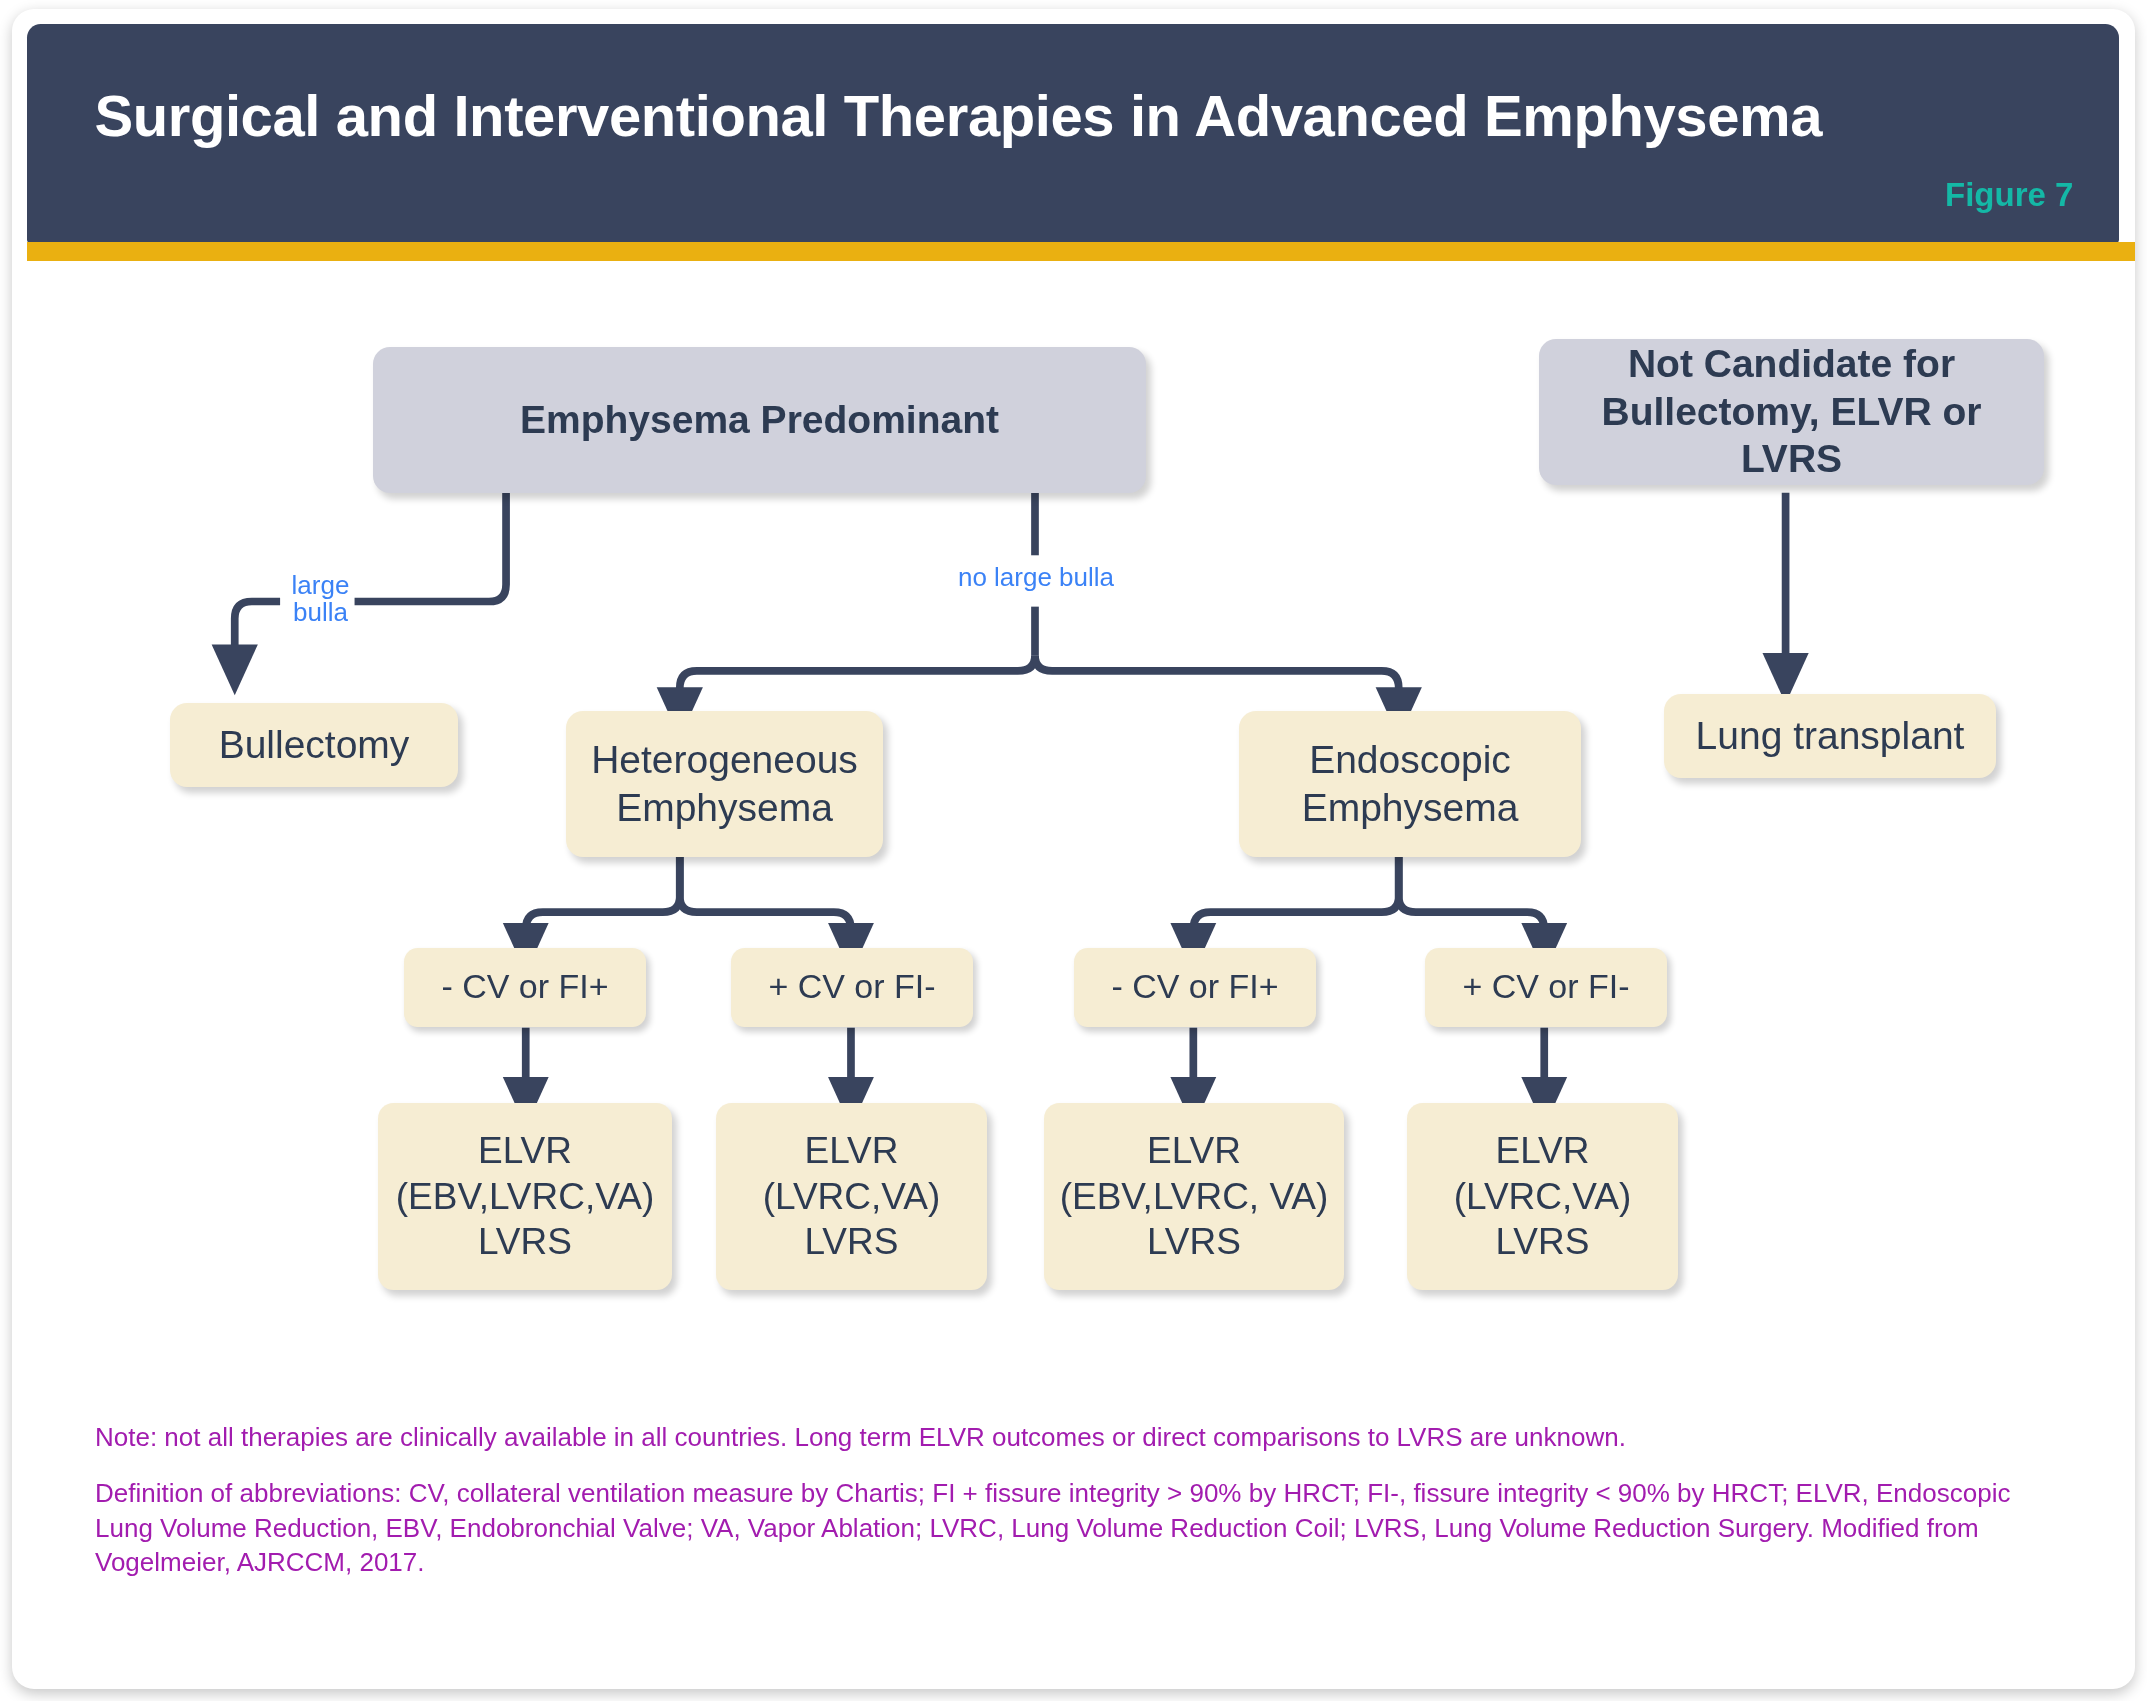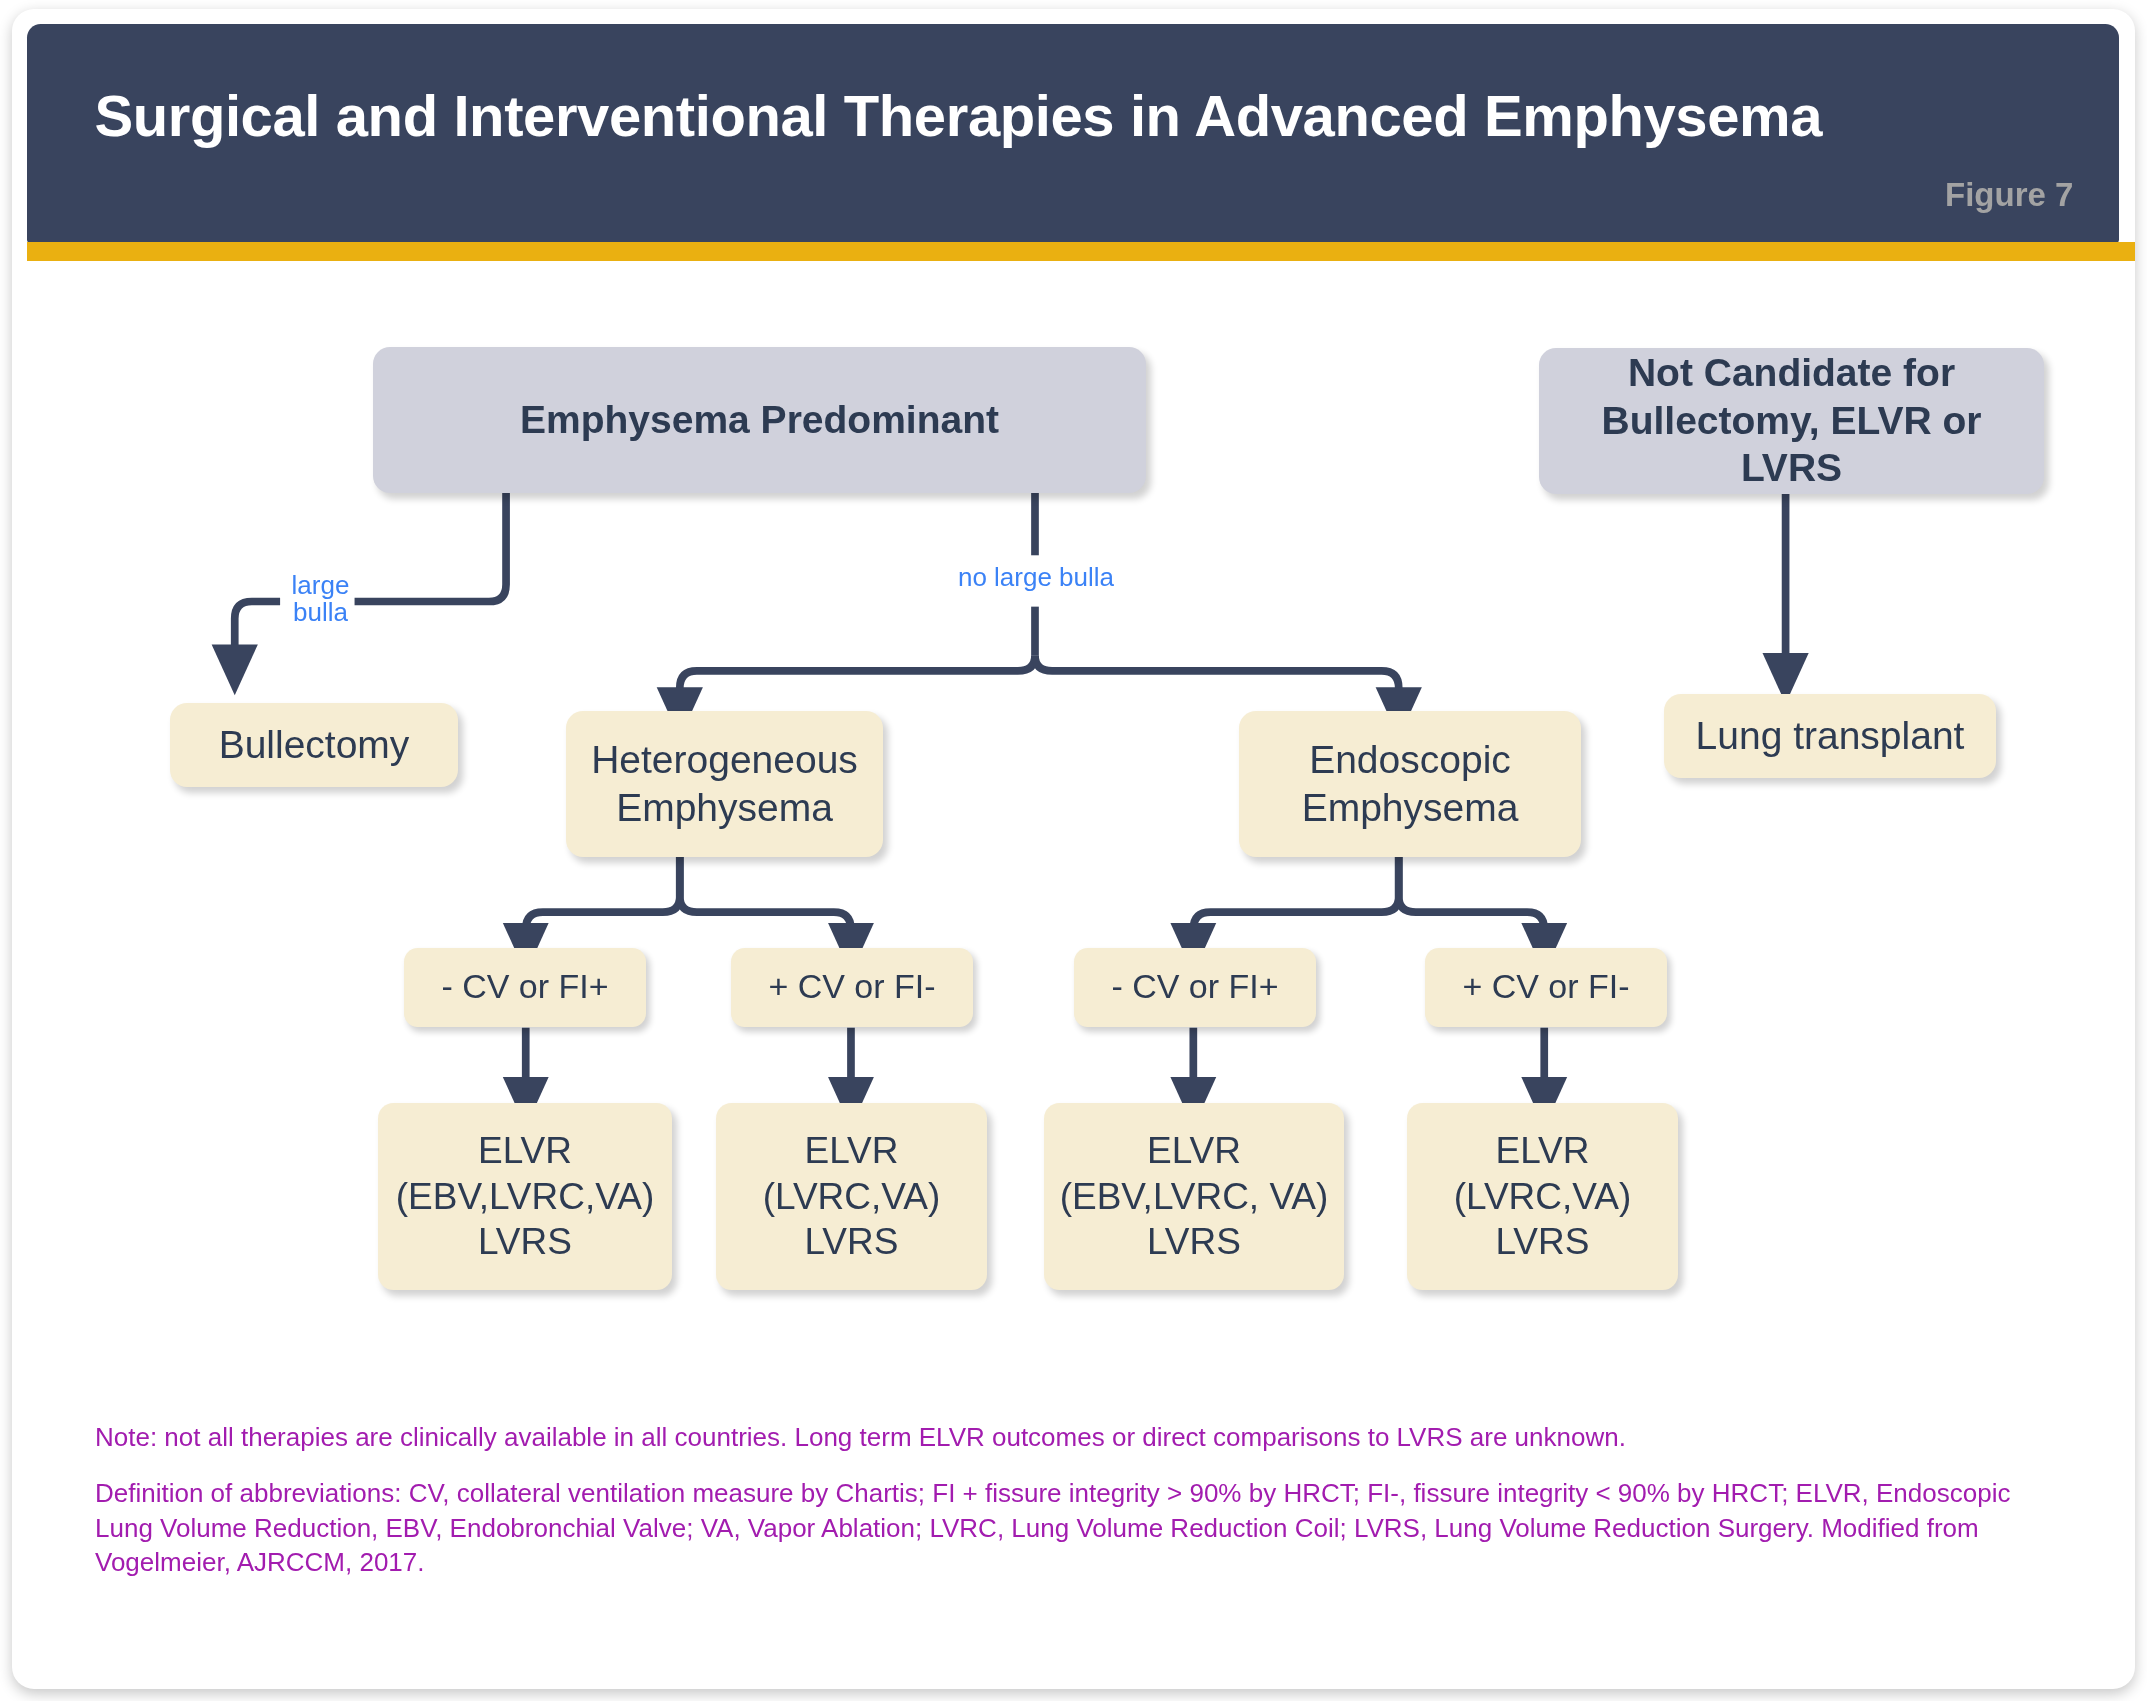--- a/index.html
+++ b/index.html
@@ -18,21 +18,21 @@
     position:absolute;left:15.4px;top:15.4px;width:2092px;height:219px;
     background:#39445e;border-radius:13.7px 13.7px 3.4px 3.4px;
   }
   #header-title{
     position:absolute;left:67px;top:58px;
     font-size:58px;font-weight:bold;color:#ffffff;
     letter-spacing:-0.4px;white-space:nowrap;
   }
   #figure-label{
     position:absolute;right:46px;top:152px;
-    font-size:33px;font-weight:bold;color:#a3a3a3;white-space:nowrap;
+    font-size:33px;font-weight:bold;color:#14b8a6;white-space:nowrap;
   }
   #gold-rule{
     position:absolute;left:15.4px;top:233px;width:2123px;height:19px;
     background:#eab011;
   }
   
   #flow-canvas{position:absolute;left:0;top:257px;width:2123px;height:1164px;}
   #connector-layer{position:absolute;left:0;top:0;width:2123px;height:1164px;}
   .node{
     position:absolute;box-sizing:border-box;
@@ -108,21 +108,21 @@
         <path d="M 980,890 L 980,975" marker-end="url(#arrowhead)"></path>
         <path d="M 1380,890 L 1380,975" marker-end="url(#arrowhead)"></path>
         <path d="M 1790,890 L 1790,975" marker-end="url(#arrowhead)"></path>
       </g>
     </svg>
 
     <div class="node node-head" style="left:361px;top:81px;width:773px;height:146px;flex-direction:column;">
       <span>Emphysema Predominant</span>
     </div>
 
-    <div class="node node-head" style="left:1527px;top:82px;width:505px;height:146px;flex-direction:column;">
+    <div class="node node-head" style="left:1527px;top:73px;width:505px;height:146px;flex-direction:column;">
       <span>Not Candidate for</span>
       <span>Bullectomy, ELVR or LVRS</span>
     </div>
 
     <div class="edge-label" style="left:270px;top:306px;width:77px;">large
 bulla</div>
     <div class="edge-label" style="left:942px;top:298px;width:164px;">no large bulla</div>
 
     <div class="node node-cream" style="left:118px;top:437px;width:288px;height:84px;">
       <span>Bullectomy</span>

